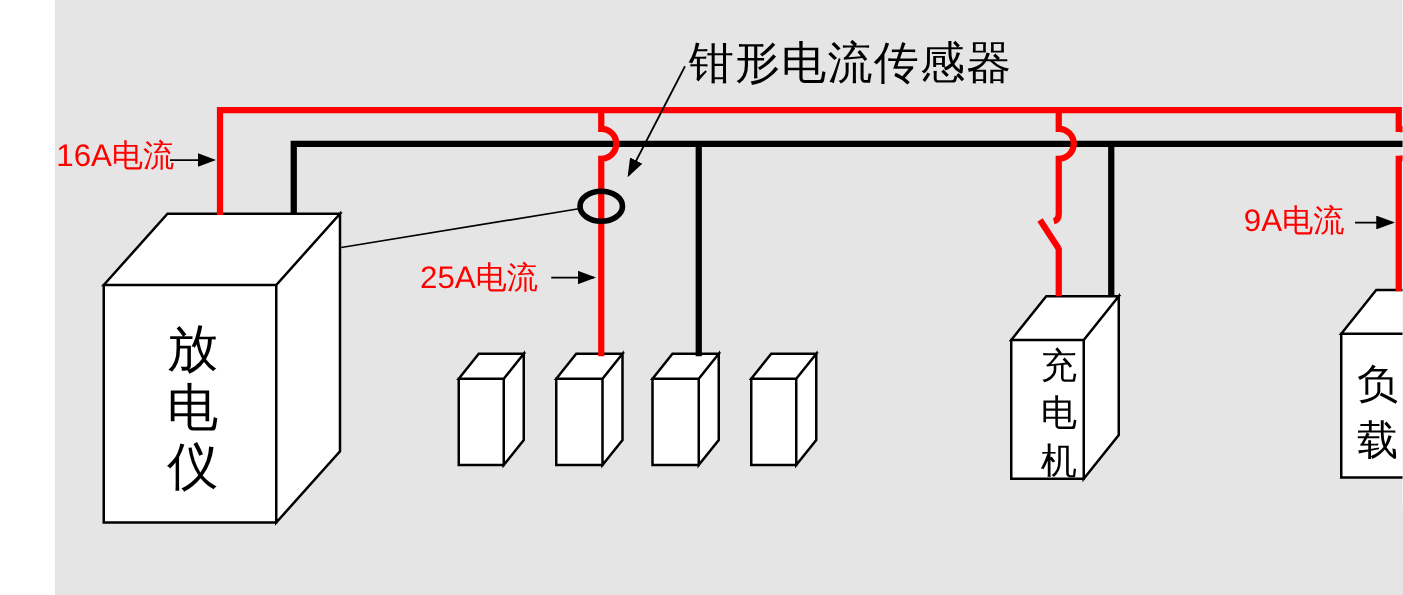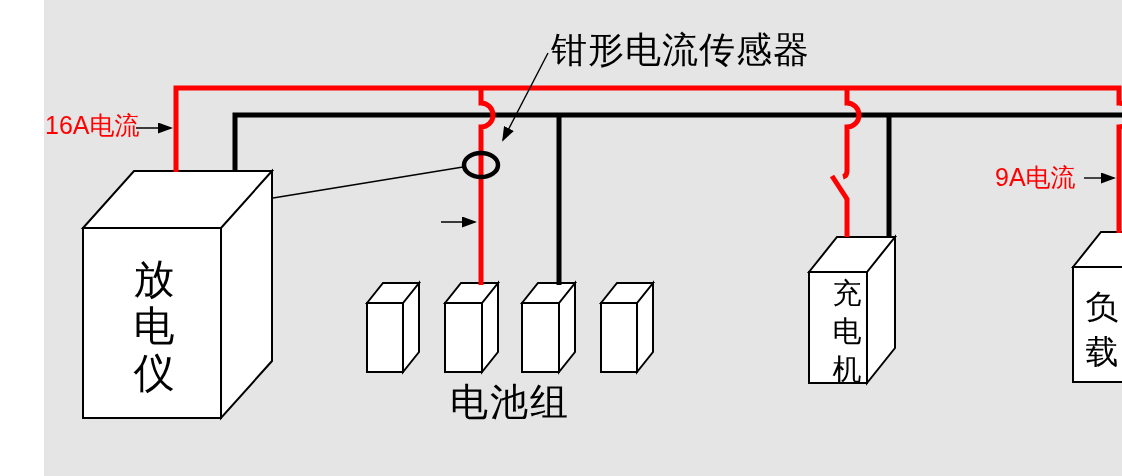--- a/index.html
+++ b/index.html
@@ -71,24 +71,24 @@
       <path d="M92,128 L127,128" marker-end="url(#ah)"></path>
       <path d="M397,222 L431,222" marker-end="url(#ah)"></path>
       <path d="M1040,178 L1070,178" marker-end="url(#ah)"></path>
     </g>
   </svg>
 
   <div class="lbl title-lbl">钳形电流传感器</div>
 
   <div class="lbl red lbl-16a">16A电流</div>
 
+  <div class="lbl red lbl-25a">25A电流</div>
 
   <div class="lbl red lbl-9a">9A电流</div>
 
-  <div class="lbl lbl-battery">电池组</div>
 
   <div class="vlabel vlabel-discharger">
     <span>放</span>
     <span>电</span>
     <span>仪</span>
   </div>
 
   <div class="vlabel vlabel-charger">
     <span>充</span>
     <span>电</span>

